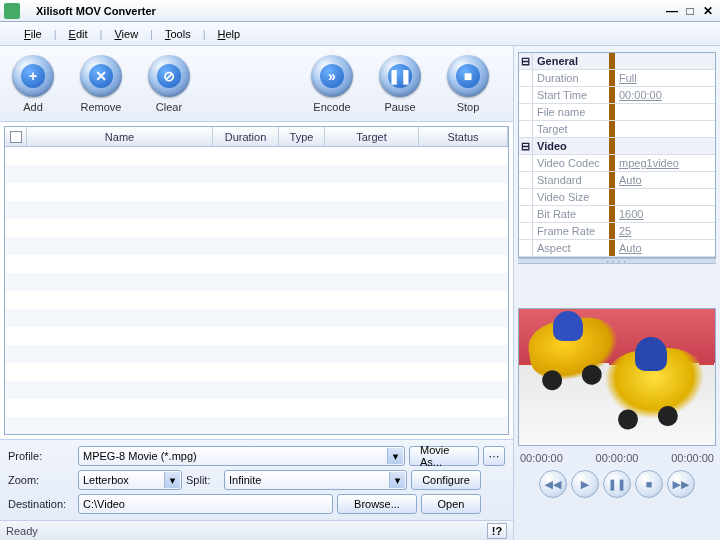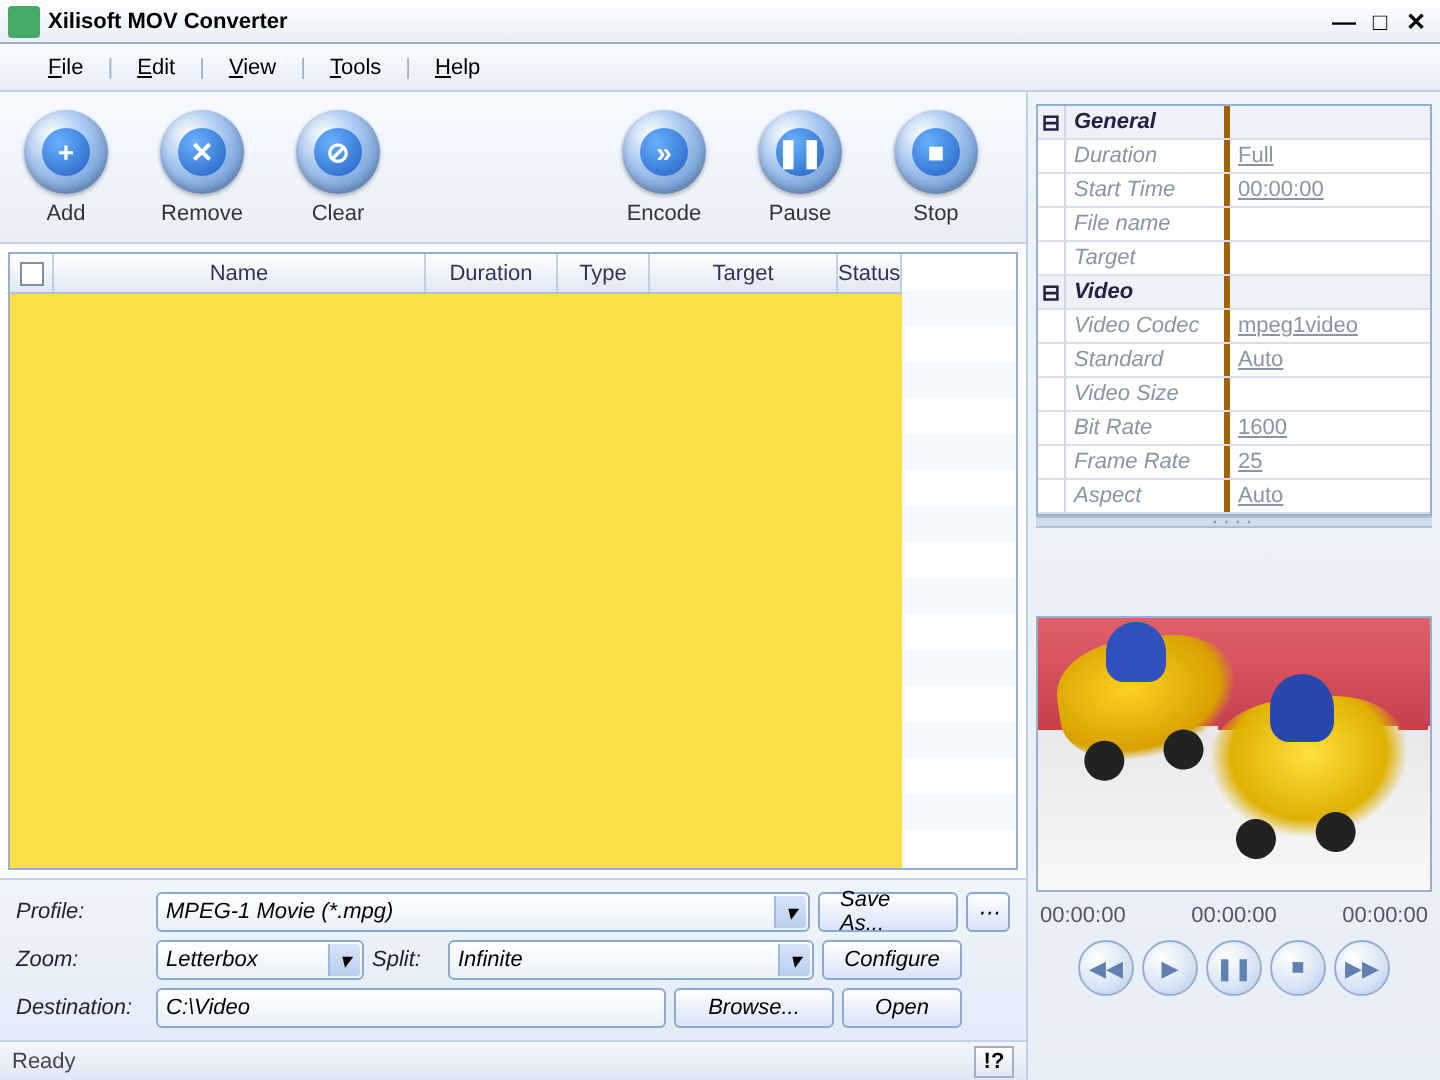--- a/index.html
+++ b/index.html
@@ -1,59 +1,59 @@
 <!DOCTYPE html>
 <html><head>
 <meta charset="utf-8">
 <style>
 * { box-sizing: border-box; margin: 0; padding: 0; font-family: Tahoma, sans-serif; font-size: 11px; }
 body { background: #fff; width: 720px; height: 540px; overflow: hidden; }
-.titlebar { height: 22px; background: linear-gradient(#fff, #e8eef8); border-bottom: 1px solid #a0b0c8; display: flex; align-items: center; padding: 0 4px; }
+.titlebar { height: 22px; background: linear-gradient(#fff, #e8eef8); border-bottom: 1px solid #a0b0c8; display: flex; align-items: center; padding: 0 4px; gap: 12px; }
 .titlebar-icon { width: 16px; height: 16px; background: #4a6; border-radius: 2px; margin-right: 4px; }
 .titlebar-text { flex: 1; font-weight: bold; }
 .titlebar-btns { display: flex; gap: 2px; }
 .titlebar-btn { width: 16px; height: 14px; display: flex; align-items: center; justify-content: center; cursor: pointer; font-weight: bold; font-size: 12px; }
 .menubar { height: 24px; background: linear-gradient(#f8faff, #e8eef8); display: flex; align-items: center; padding: 0 20px; gap: 8px; border-bottom: 1px solid #c0d0e8; }
 .menu-item { padding: 2px 4px; cursor: pointer; }
 .menu-item u { text-decoration: underline; }
 .menu-sep { color: #a0b0c8; }
 .mainarea { display: flex; height: 494px; }
 .leftpane { width: 514px; display: flex; flex-direction: column; border-right: 1px solid #c0d0e8; }
 .toolbar { height: 76px; background: linear-gradient(#f8faff, #e8eef8); display: flex; align-items: center; padding: 0 12px; gap: 26px; border-bottom: 1px solid #c0d0e8; }
 .toolbar-left { display: flex; gap: 26px; }
 .toolbar-right { display: flex; gap: 26px; margin-left: auto; margin-right: 12px; }
 .tool-btn { display: flex; flex-direction: column; align-items: center; gap: 4px; cursor: pointer; }
 .tool-icon { width: 42px; height: 42px; border-radius: 50%; background: radial-gradient(circle at 35% 30%, #fff, #a8c8f0 40%, #5080c0); box-shadow: inset 0 -2px 4px rgba(0,0,0,.2), 0 1px 2px rgba(0,0,0,.3); display: flex; align-items: center; justify-content: center; }
 .tool-inner { width: 24px; height: 24px; border-radius: 50%; background: radial-gradient(circle at 35% 30%, #6ab0ff, #2060c0); display: flex; align-items: center; justify-content: center; color: #fff; font-size: 14px; font-weight: bold; }
 .tool-label { color: #333; }
-.filelist { flex: 1; border: 1px solid #98b0d0; margin: 4px; background: #fde047; display: flex; flex-direction: row; }
+.filelist { flex: 1; border: 1px solid #98b0d0; margin: 4px; background: #7f1d1d; display: flex; flex-direction: column; }
 .filelist-header { height: 20px; display: flex; background: linear-gradient(#fff, #e0e8f4); border-bottom: 1px solid #b0c0d8; }
 .fh-cell { border-right: 1px solid #c0d0e0; display: flex; align-items: center; justify-content: center; color: #335; }
 .fh-check { width: 22px; }
 .fh-name { width: 186px; }
 .fh-dur { width: 66px; }
 .fh-type { width: 46px; text-align: right; }
 .fh-target { width: 94px; }
 .fh-status { flex: 1; }
 .filelist-body { flex: 1; background: repeating-linear-gradient(#fff 0 18px, #f4f7fb 18px 36px); }
-.bottom-form { padding: 4px 8px; background: linear-gradient(#f0f4fb, #e4ecf8); border-top: 1px solid #c0d0e8; font-style: italic; }
+.bottom-form { padding: 4px 8px; background: linear-gradient(#f0f4fb, #e4ecf8); border-top: 1px solid #c0d0e8; }
 .form-row { display: flex; align-items: center; height: 24px; gap: 4px; }
 .form-label { width: 66px; color: #223; }
 .combo { height: 20px; background: linear-gradient(#fff, #eaf0fa); border: 1px solid #8fa8d0; border-radius: 3px; display: flex; align-items: center; padding: 0 4px; flex: 1; position: relative; }
 .combo-arrow { position: absolute; right: 1px; top: 1px; bottom: 1px; width: 16px; background: linear-gradient(#d8e4f8, #b8cef0); border-left: 1px solid #a0b8e0; display: flex; align-items: center; justify-content: center; border-radius: 0 2px 2px 0; }
 .btn { height: 20px; background: linear-gradient(#fff, #d8e4f8); border: 1px solid #8fa8d0; border-radius: 3px; padding: 0 10px; display: flex; align-items: center; justify-content: center; cursor: pointer; }
 .statusbar { height: 20px; background: linear-gradient(#f4f7fc, #e0e8f4); border-top: 1px solid #c0d0e8; display: flex; align-items: center; padding: 0 6px; }
 .status-text { flex: 1; color: #445; }
 .status-help { width: 20px; height: 16px; border: 1px solid #a0b0c8; background: linear-gradient(#fff, #e0e8f4); display: flex; align-items: center; justify-content: center; font-weight: bold; cursor: pointer; }
 .rightpane { width: 206px; display: flex; flex-direction: column; background: linear-gradient(#f0f4fb, #e8eef8); }
 .propgrid { height: 206px; margin: 6px 4px 0 4px; border: 1px solid #98b0d0; background: #fff; overflow-y: scroll; position: relative; }
 .pg-row { display: flex; height: 17px; border-bottom: 1px solid #d8dee8; }
 .pg-cat { background: #eef2f8; font-weight: bold; color: #224; }
 .pg-expand { width: 14px; display: flex; align-items: center; justify-content: center; border-right: 1px solid #d0d8e8; }
-.pg-key { width: 82px; padding-left: 4px; display: flex; align-items: center; color: #8a94a4; border-right: 3px solid #a16207; font-style: italic; }
+.pg-key { width: 82px; padding-left: 4px; display: flex; align-items: center; color: #8a94a4; border-right: 6px solid #a16207; }
 .pg-val { flex: 1; padding-left: 4px; display: flex; align-items: center; color: #8a94a4; text-decoration: underline; }
 .pg-cat .pg-key, .pg-cat .pg-val { color: #224; }
 .splitter { height: 6px; background: #d0dce8; border-top: 1px solid #b0c0d8; border-bottom: 1px solid #b0c0d8; margin: 0 4px; display: flex; justify-content: center; align-items: center; }
 .splitter::after { content: "····"; color: #8090a8; letter-spacing: 2px; }
 .preview { margin: 44px 4px 4px 4px; border: 1px solid #98b0d0; height: 138px; background: #000; position: relative; overflow: hidden; }
 .track { background: linear-gradient(#e0606a 0%, #c84050 40%, #e8e8e8 40%, #f8f8f8 100%); position: absolute; inset: 0; }
 .track::before { content: ""; position: absolute; left: 0; right: 0; top: 40%; height: 2px; background: repeating-linear-gradient(90deg, #d04040 0 15px, #e8e8e8 15px 30px); }
 .bike1 { position: absolute; left: 10px; top: 10px; width: 90px; height: 60px; background: radial-gradient(ellipse at 40% 40%, #ffd020, #d8a000 60%, transparent 70%); border-radius: 40%; transform: rotate(-8deg); }
 .bike2 { position: absolute; right: 10px; top: 40px; width: 100px; height: 70px; background: radial-gradient(ellipse at 50% 40%, #ffe040, #e0b000 55%, transparent 70%); border-radius: 40%; transform: rotate(-5deg); }
 .bike1::after, .bike2::after { content: ""; position: absolute; bottom: -8px; left: 10%; width: 20px; height: 20px; background: #222; border-radius: 50%; box-shadow: 40px 0 0 #222; }
@@ -150,24 +150,24 @@
         <div class="fh-cell fh-target">Target</div>
         <div class="fh-cell fh-status">Status</div>
       </div>
       <div class="filelist-body"></div>
     </div>
 
     <div class="bottom-form">
       <div class="form-row">
         <div class="form-label">Profile:</div>
         <div class="combo" style="flex:1">
-            <span>MPEG-1 Movie (*.mpg)</span>
+            <span>MPEG-8 Movie (*.mpg)</span>
             <div class="combo-arrow">▾</div>
           </div>
-        <div class="btn" style="width:70px">Save As...</div>
+        <div class="btn" style="width:70px">Movie As...</div>
         <div class="btn sm-btn">⋯</div>
       </div>
       <div class="form-row">
         <div class="form-label">Zoom:</div>
         <div class="combo" style="width:104px;flex:none">
             <span>Letterbox</span>
             <div class="combo-arrow">▾</div>
           </div>
         <div class="form-label" style="width:34px">Split:</div>
         <div class="combo" style="flex:1">

